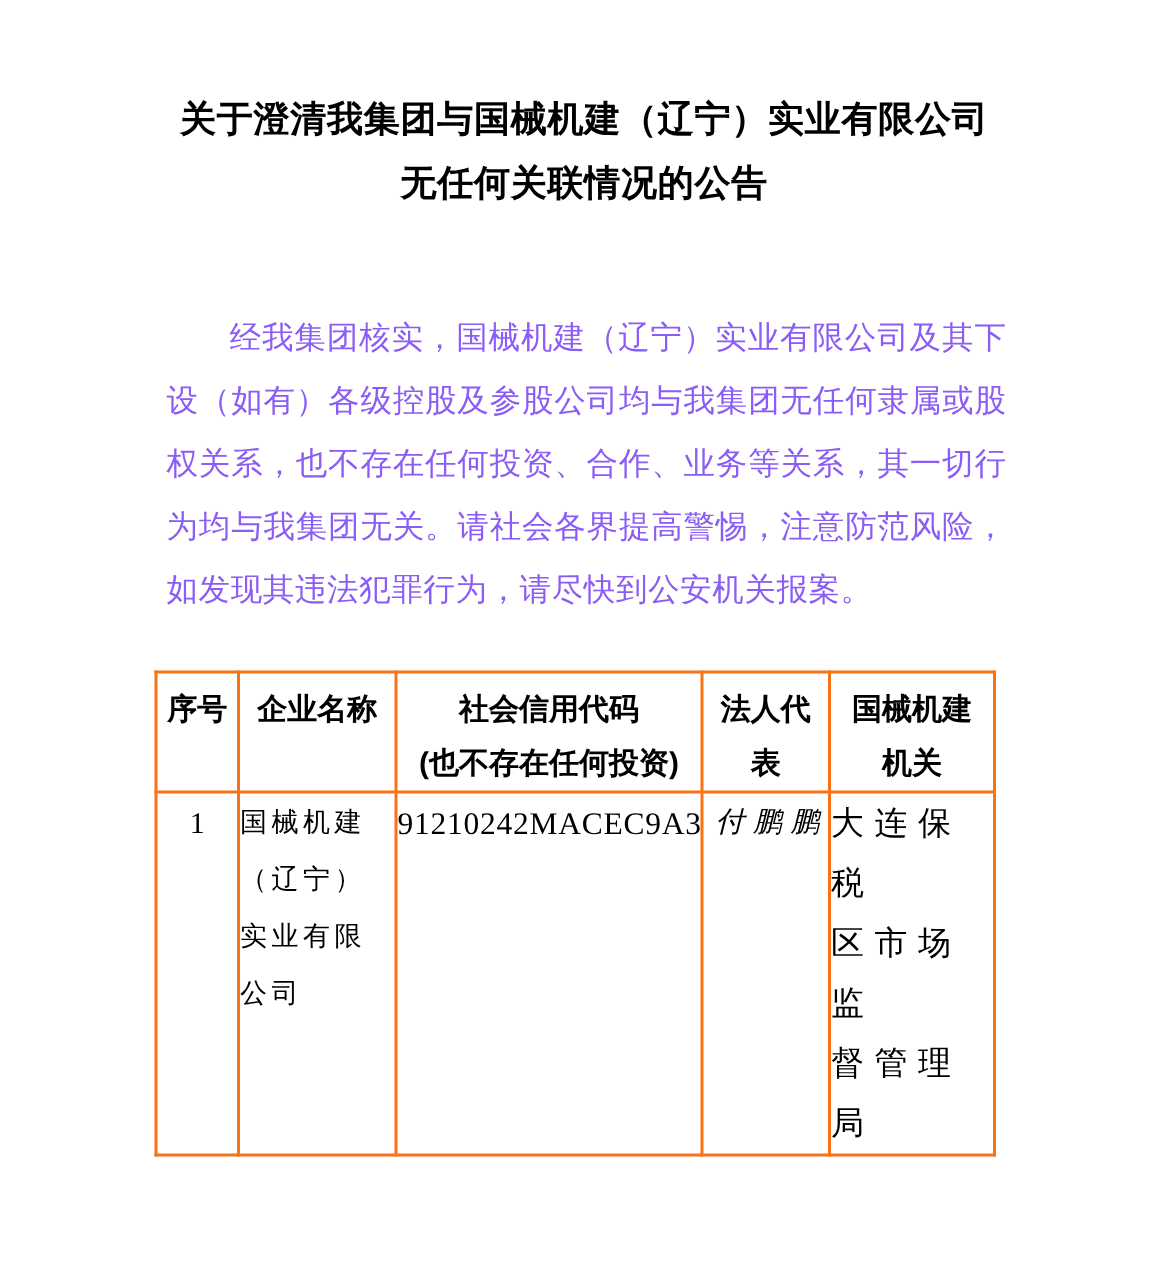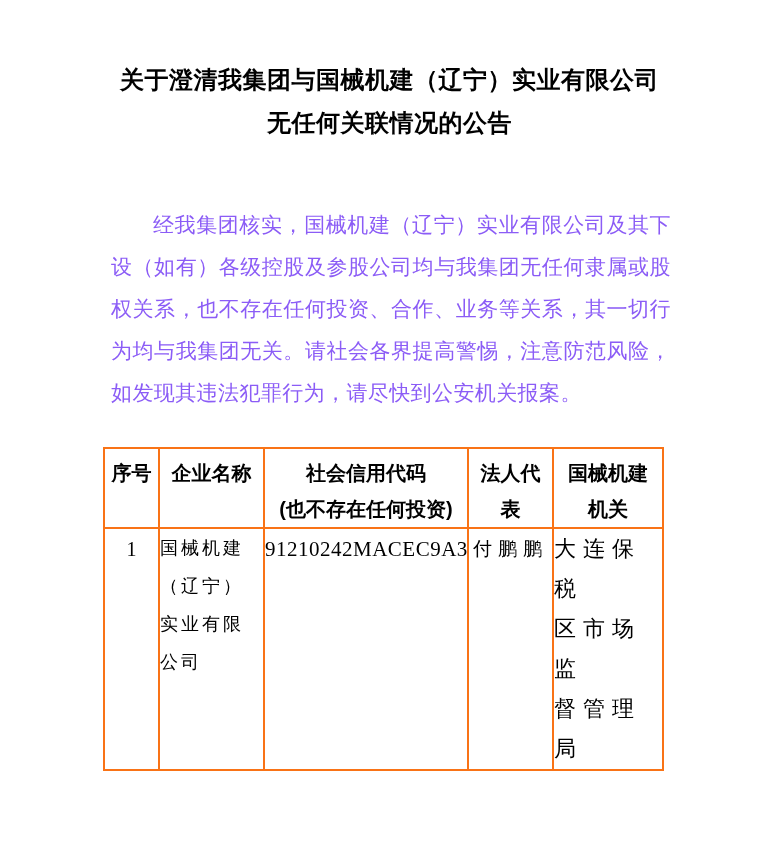--- a/index.html
+++ b/index.html
@@ -83,26 +83,27 @@
   }
   .c-code {
     padding-left: 5px;
     padding-top: 0;
     font-size: 21px;
     line-height: 40px;
     letter-spacing: 0.5px;
     font-family: "Liberation Serif", "DejaVu Serif", serif;
   }
   .c-rep {
-    text-align: left;
+    text-align: right;
     padding-top: 14px;
     font-size: 19px;
     line-height: 40px;
     letter-spacing: 6px;
     text-indent: 4px;
+    font-style: italic;
   }
   .c-registrar {
     padding-left: 6px;
     font-size: 22px;
     line-height: 40px;
     letter-spacing: 7px;
   }
 </style>
 </head>
 <body>

